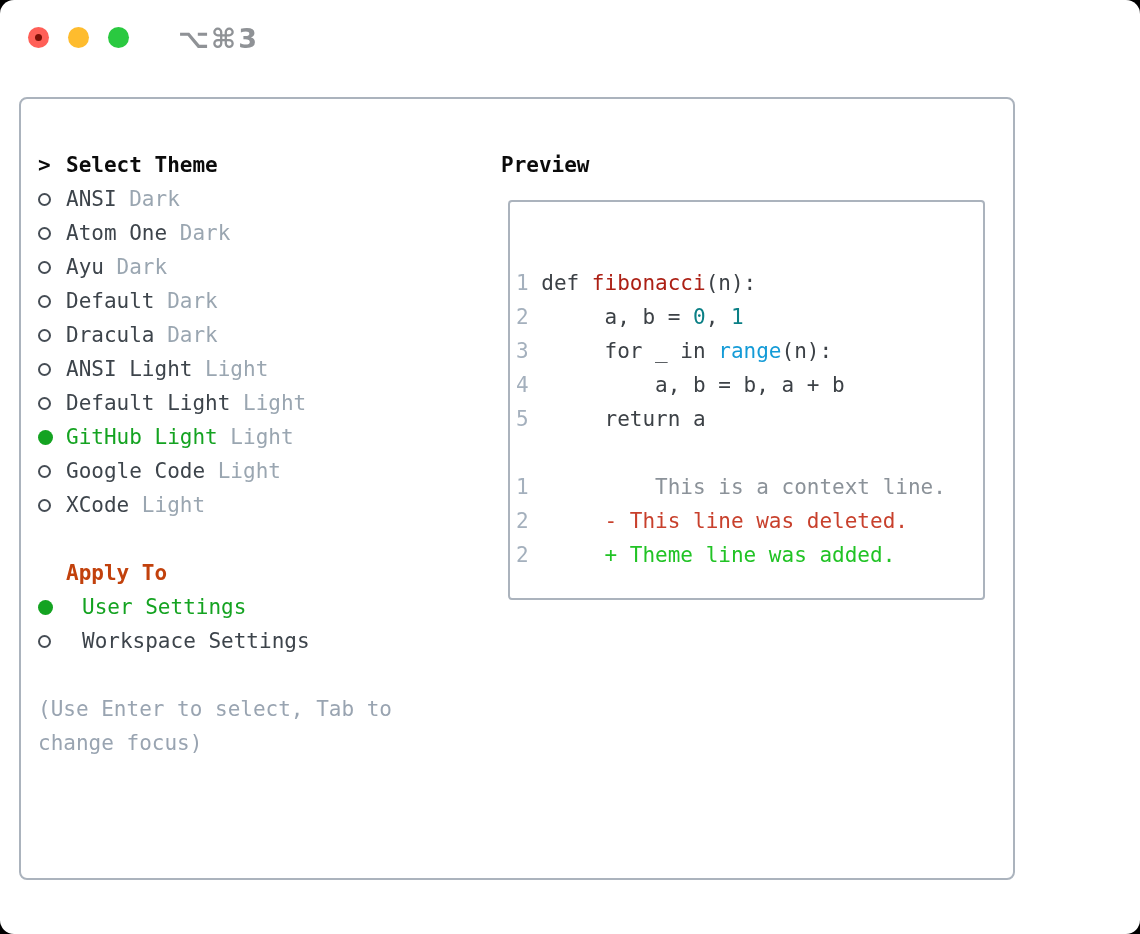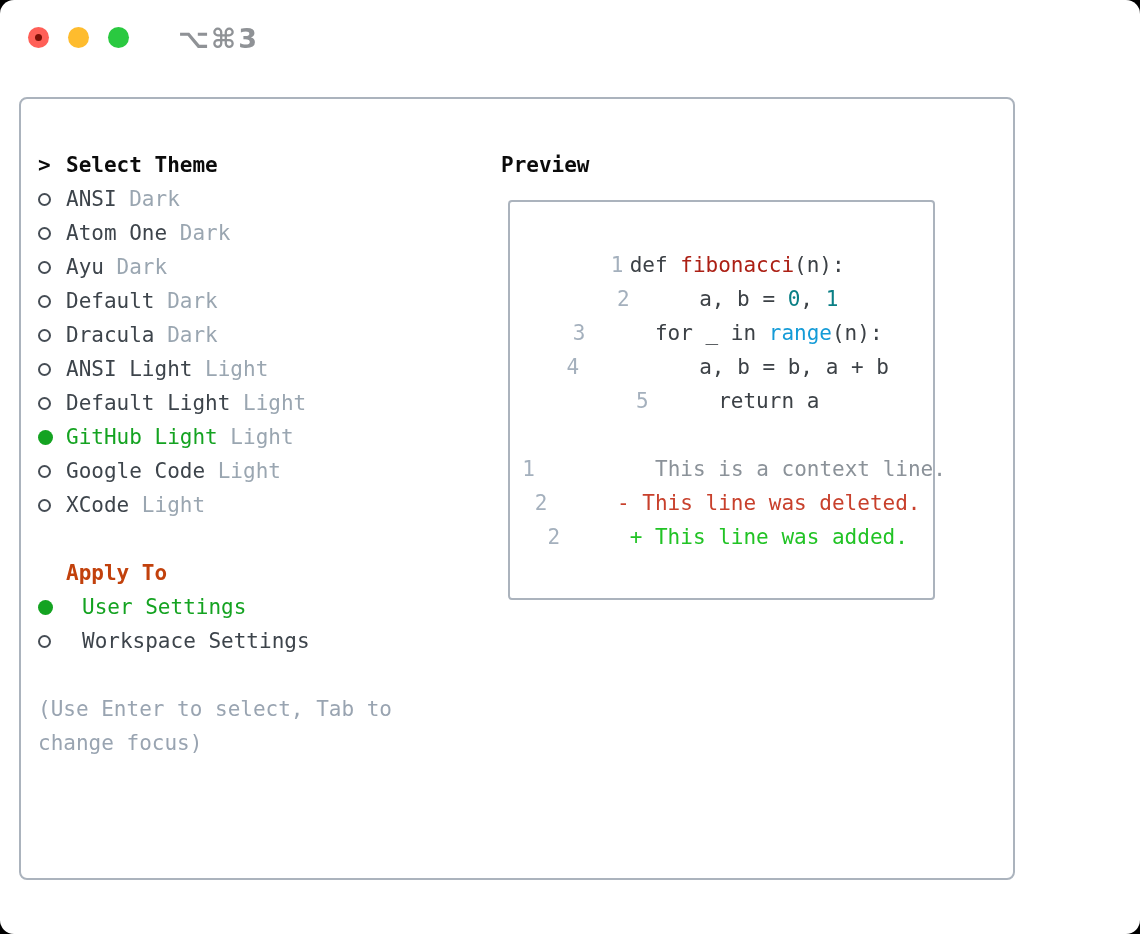--- a/index.html
+++ b/index.html
@@ -27,39 +27,39 @@
   .win-title{
     margin:23px 0 0 30px;font-size:27px;font-weight:600;letter-spacing:2px;
     color:var(--title-gray);font-family:"DejaVu Sans","Liberation Sans",sans-serif;
   }
   
   .main-box{
     position:absolute;left:19px;top:97px;width:996px;height:783px;box-sizing:border-box;
     border:2px solid var(--border-gray);border-radius:8px;display:flex;background:#fff;
   }
   .left-col{width:470px;padding:49px 0 0 17px;box-sizing:border-box;flex:none;}
-  .right-col{flex:1;padding:49px 0 0 10px;box-sizing:border-box;text-align:center;}
+  .right-col{flex:1;padding:49px 0 0 10px;box-sizing:border-box;}
   .row{display:flex;align-items:center;height:34px;font-size:21px;}
   .marker{width:28px;flex:none;display:flex;align-items:center;color:#0b0b0b;font-weight:700;}
   .label{white-space:pre;color:var(--label-dark);}
   .header-label{font-weight:700;color:#0b0b0b;}
   .apply-header{margin-top:34px;}
   .apply-header .label{font-weight:700;color:#c2410c;}
   .radio{width:13px;height:13px;border:2px solid #464d55;border-radius:50%;box-sizing:border-box;background:transparent;}
   .row.sel .radio{width:15px;height:15px;border:none;background:var(--selected-green);}
   .t-name{color:var(--label-dark);}
   .row.sel .t-name{color:var(--selected-green);}
   .t-variant{color:var(--variant-gray);}
   .opt-label{color:var(--label-dark);margin-left:16px;}
   .row.sel .opt-label{color:var(--selected-green);}
   .hint{margin-top:34px;max-width:31ch;line-height:34px;font-size:21px;color:var(--hint-gray);}
   
   .preview-box{
-    margin-top:18px;margin-left:7px;width:427px;height:400px;box-sizing:border-box;
-    border:2px solid var(--border-gray);border-radius:4px;padding:46px 0 0 6px;background:#fff;
+    margin-top:18px;margin-left:7px;width:477px;height:400px;box-sizing:border-box;
+    border:2px solid var(--border-gray);border-radius:4px;padding:64px 0 0 6px;background:#fff;
   }
   .code-line{height:34px;line-height:34px;font-size:21px;white-space:pre;}
   .gutter{display:inline-block;width:2ch;color:var(--line-number-gray);}
   .seg-code{color:var(--code-dark);}
   .seg-function{color:var(--function-red);}
   .seg-number{color:var(--number-teal);}
   .seg-builtin{color:var(--builtin-blue);}
   .seg-context{color:var(--context-gray);}
   .seg-deleted{color:var(--deleted-red);}
   .seg-added{color:var(--added-green);}
@@ -181,19 +181,19 @@
       <div class="preview-box">
         <div id="code">
             <div class="code-line"><span class="gutter">1</span><span class="code-content"><span class="seg-code">def </span><span class="seg-function">fibonacci</span><span class="seg-code">(n):</span></span></div>
             <div class="code-line"><span class="gutter">2</span><span class="code-content"><span class="seg-code">     a, b = </span><span class="seg-number">0</span><span class="seg-code">, </span><span class="seg-number">1</span></span></div>
             <div class="code-line"><span class="gutter">3</span><span class="code-content"><span class="seg-code">     for _ in </span><span class="seg-builtin">range</span><span class="seg-code">(n):</span></span></div>
             <div class="code-line"><span class="gutter">4</span><span class="code-content"><span class="seg-code">         a, b = b, a + b</span></span></div>
             <div class="code-line"><span class="gutter">5</span><span class="code-content"><span class="seg-code">     return a</span></span></div>
             <div class="code-line"><span class="gutter"></span><span class="code-content"></span></div>
             <div class="code-line"><span class="gutter">1</span><span class="code-content"><span class="seg-context">         This is a context line.</span></span></div>
             <div class="code-line"><span class="gutter">2</span><span class="code-content"><span class="seg-deleted">     - This line was deleted.</span></span></div>
-            <div class="code-line"><span class="gutter">2</span><span class="code-content"><span class="seg-added">     + This line was added.</span></span></div>
+            <div class="code-line"><span class="gutter">2</span><span class="code-content"><span class="seg-added">     + Theme line was added.</span></span></div>
           </div>
       </div>
     </div>
 
   </div>
 </div>
 
 </body></html>

